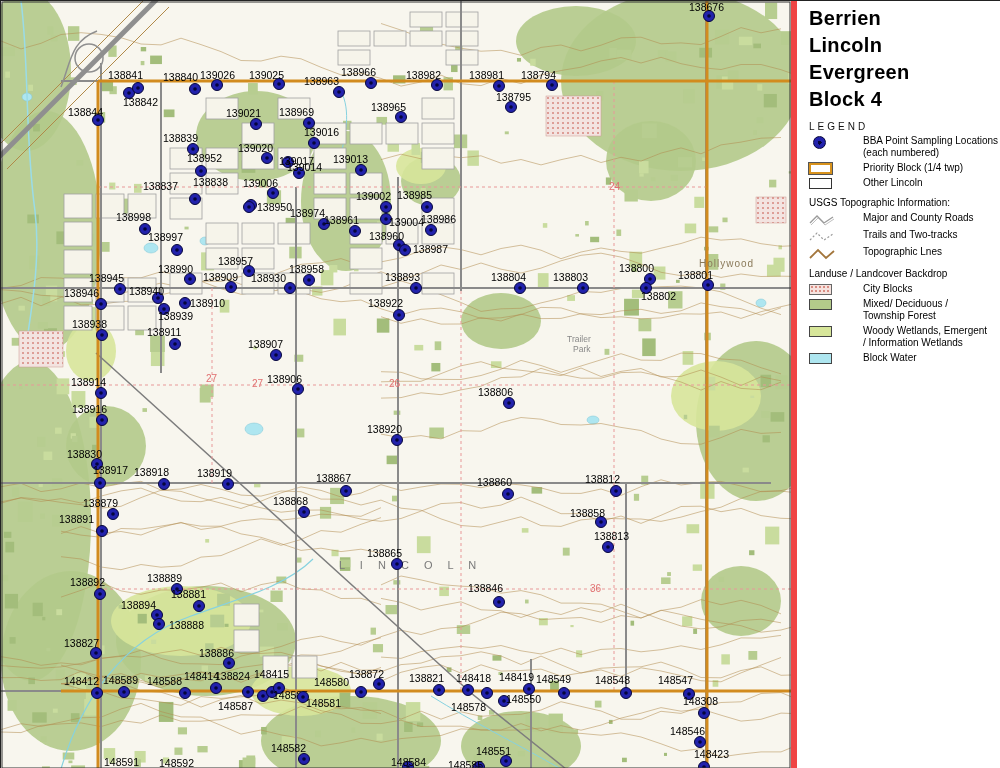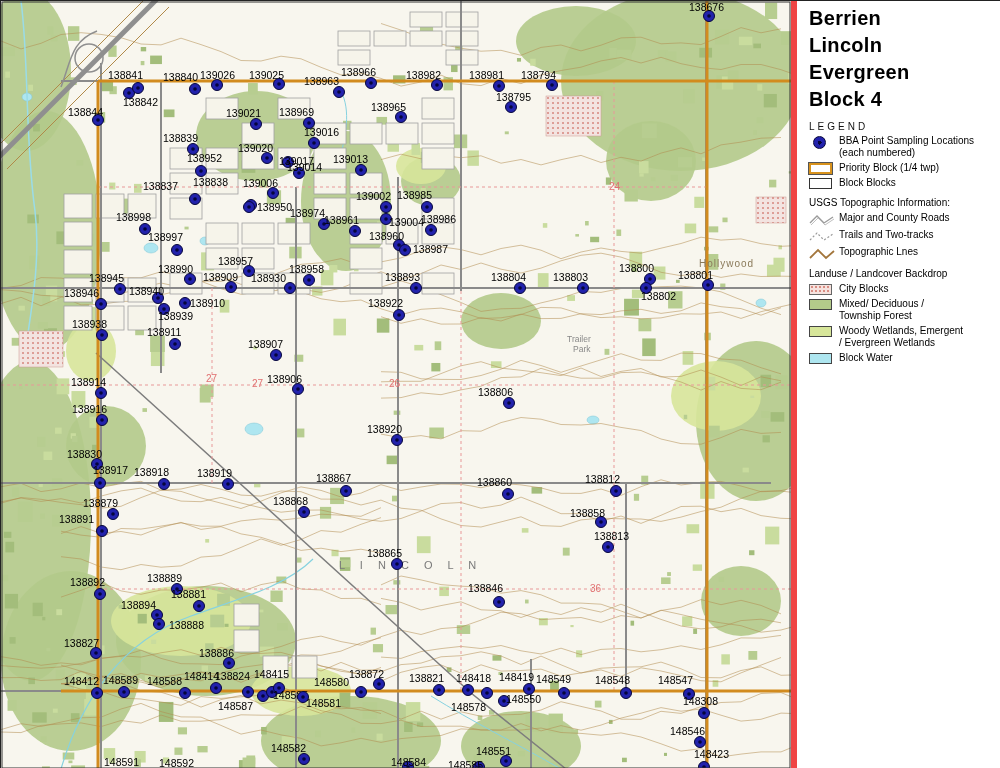--- a/index.html
+++ b/index.html
@@ -5,21 +5,21 @@
   html,body{margin:0;padding:0;background:#ddd;font-family:"Liberation Sans",sans-serif;}
   .stage{position:relative;width:1000px;height:768px;background:#fff;border:1px solid #222;overflow:hidden;}
   .map-area{position:absolute;left:0;top:0;width:790px;height:768px;}
   .panel{position:absolute;left:790px;top:0;width:209px;height:768px;background:#ffffff;border-left:6px solid #ef4444;}
   #title-block{padding:4px 0 0 12px;}
   .title-line{font-size:20px;font-weight:bold;line-height:27px;color:#000;letter-spacing:.3px;}
   .legend-title{margin:8px 16px 2px 12px;font-size:10px;letter-spacing:3px;color:#111;}
   #legend-list{margin-left:12px;font-size:10px;color:#000;}
   .lg-row{display:flex;align-items:flex-start;margin:3px 0;}
   .lg-icon{width:30px;flex:0 0 30px;display:flex;align-items:center;justify-content:flex-start;padding-top:1px;}
-  .lg-text{line-height:12px;}
+  .lg-text{line-height:12px;margin-left:24px;}
   .lg-heading{margin:8px 0 2px 0;line-height:12px;}
   .sw{display:inline-block;width:23px;height:11px;box-sizing:border-box;}
   .sw-dot{width:11px;height:11px;border-radius:50%;border:1px solid #06063a;margin-left:4px;
           background:radial-gradient(circle at 50% 50%, #05053c 0 2px, #2222ac 2px);}
   .sw-priority{background:#fff;border:2px solid #d8921c;box-shadow:0 0 0 1px #555;}
   .sw-other{background:#fff;border:1.5px solid #333;}
   .sw-city{border:1px solid #666;background-color:#f6e2de;
            background-image:radial-gradient(#d98d84 1px, transparent 1.1px);background-size:4px 4px;}
   .sw-open{background:#fff;border:1px solid #444;}
   .sw-forest{background:#b3ca8a;border:1px solid #444;}
@@ -896,21 +896,21 @@
           </span>
           <div class="lg-text">
             <div>Priority Block (1/4 twp)</div>
           </div>
         </div>
         <div class="lg-row">
           <span class="lg-icon">
             <span class="sw sw-other"></span>
           </span>
           <div class="lg-text">
-            <div>Block Blocks</div>
+            <div>Other Lincoln</div>
           </div>
         </div>
         <div class="lg-heading">USGS Topographic Information:</div>
         <div class="lg-row">
           <span class="lg-icon">
             <svg width="26" height="13">
               <path d="M1,10 L8,3 L15,10 L24,4" stroke="#9a9a9a" stroke-width="1.3" fill="none"></path>
               <path d="M2,12 L9,5 L16,12 L25,6" stroke="#c0c0c0" stroke-width="1" fill="none"></path>
             </svg>
           </span>
@@ -955,21 +955,21 @@
             <div>Mixed/ Deciduous /</div>
             <div>Township Forest</div>
           </div>
         </div>
         <div class="lg-row">
           <span class="lg-icon">
             <span class="sw sw-wetland"></span>
           </span>
           <div class="lg-text">
             <div>Woody Wetlands, Emergent</div>
-            <div>/ Evergreen Wetlands</div>
+            <div>/ Information Wetlands</div>
           </div>
         </div>
         <div class="lg-row">
           <span class="lg-icon">
             <span class="sw sw-water"></span>
           </span>
           <div class="lg-text">
             <div>Block Water</div>
           </div>
         </div>

